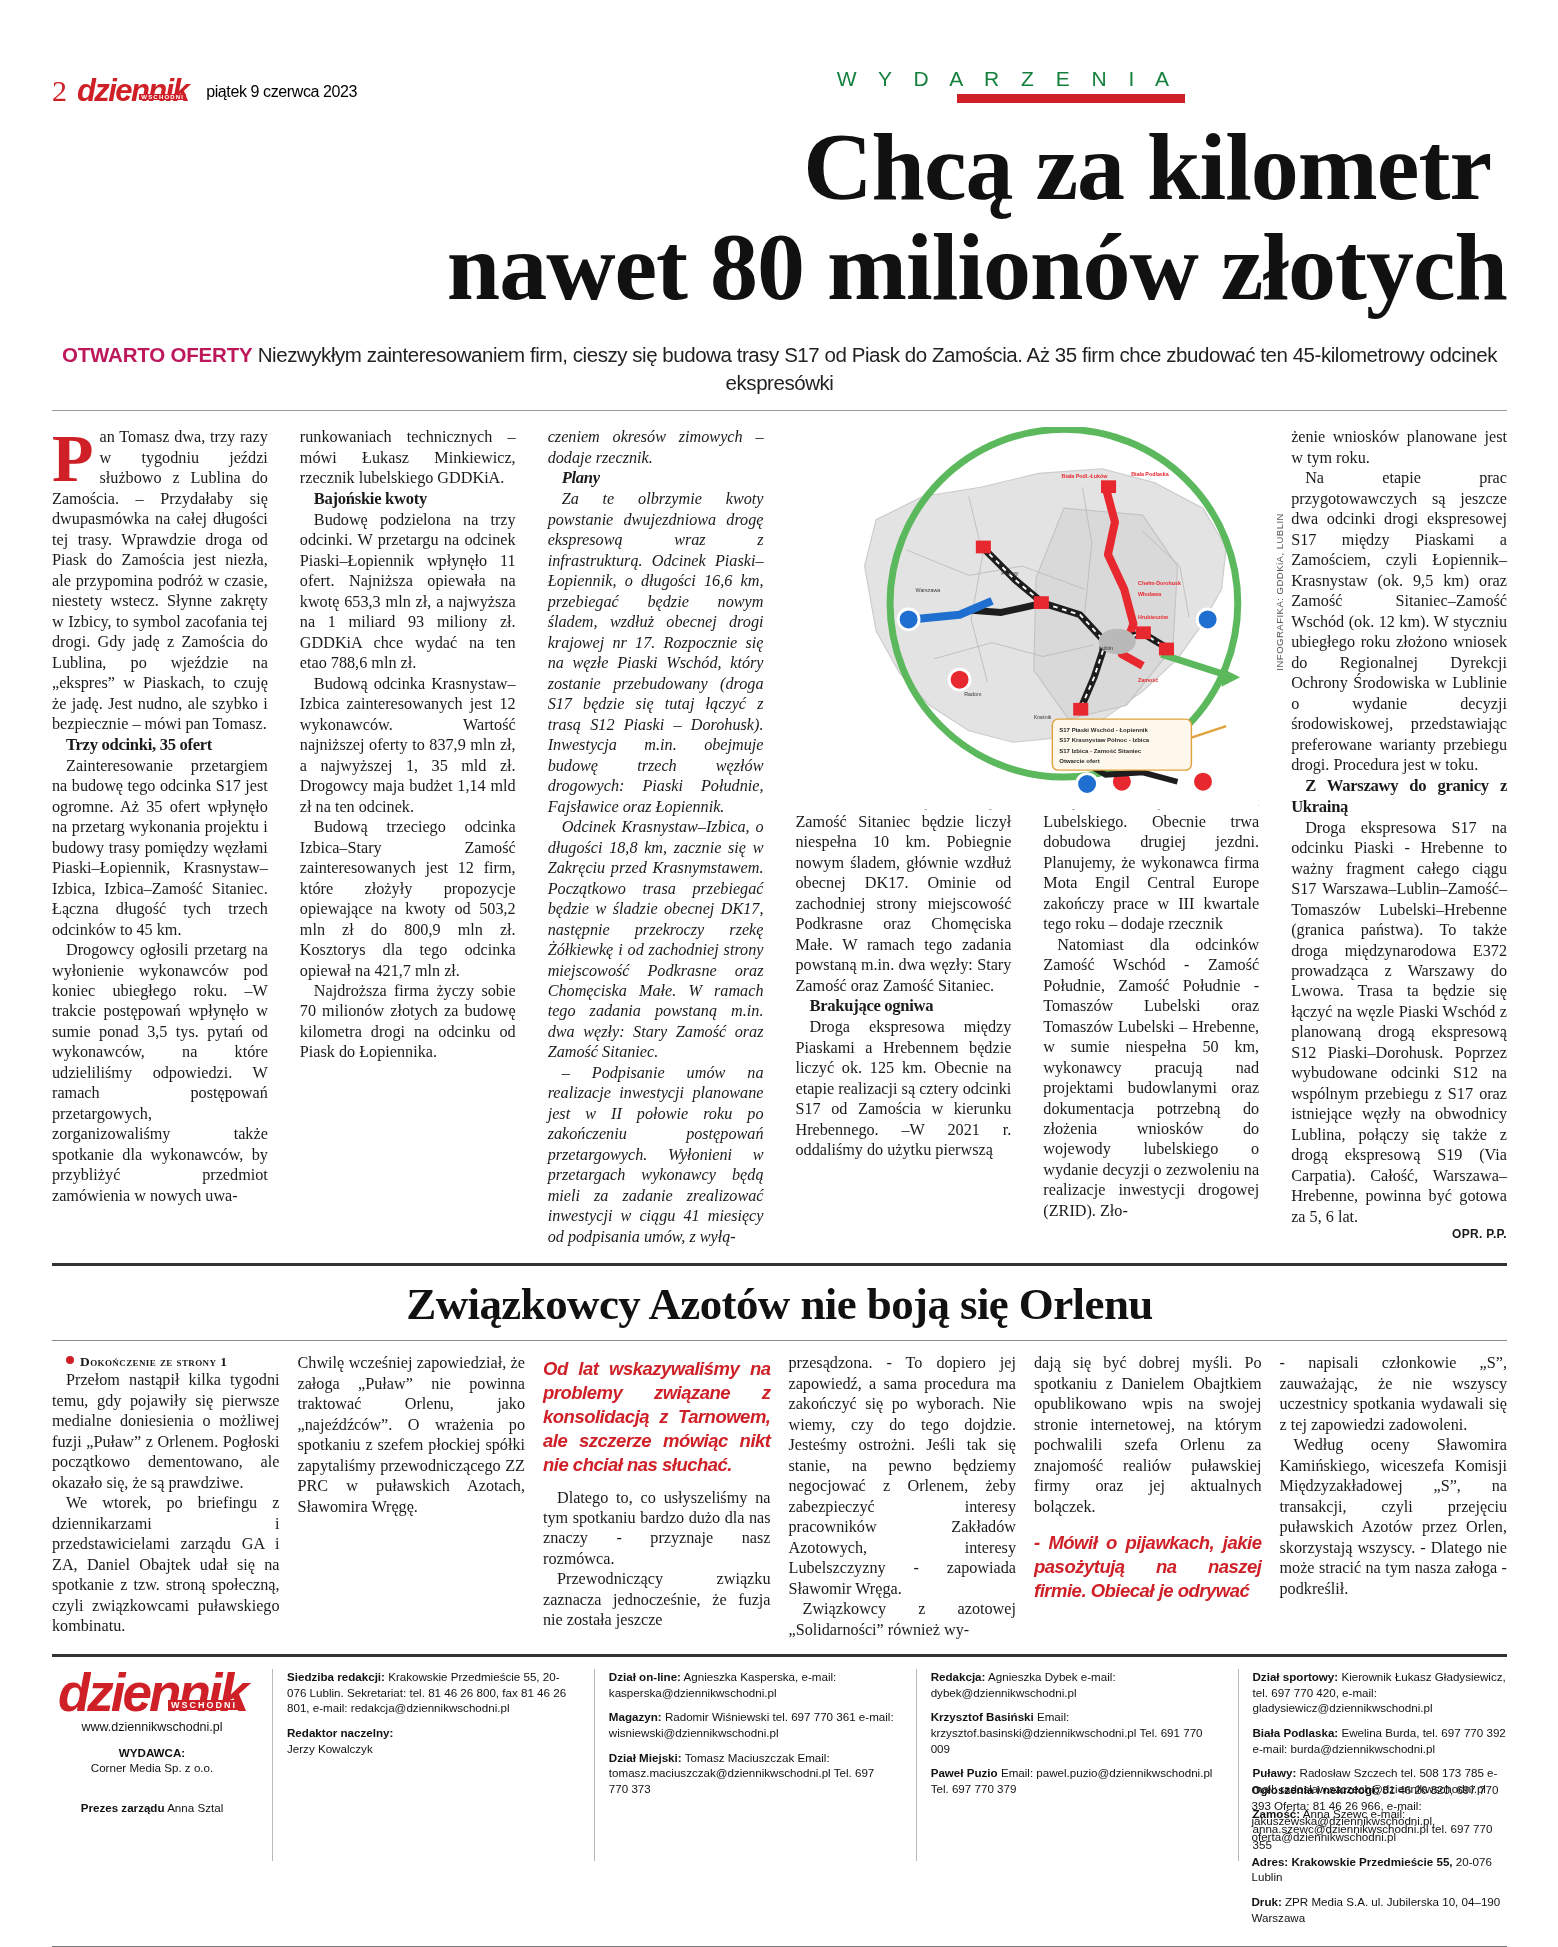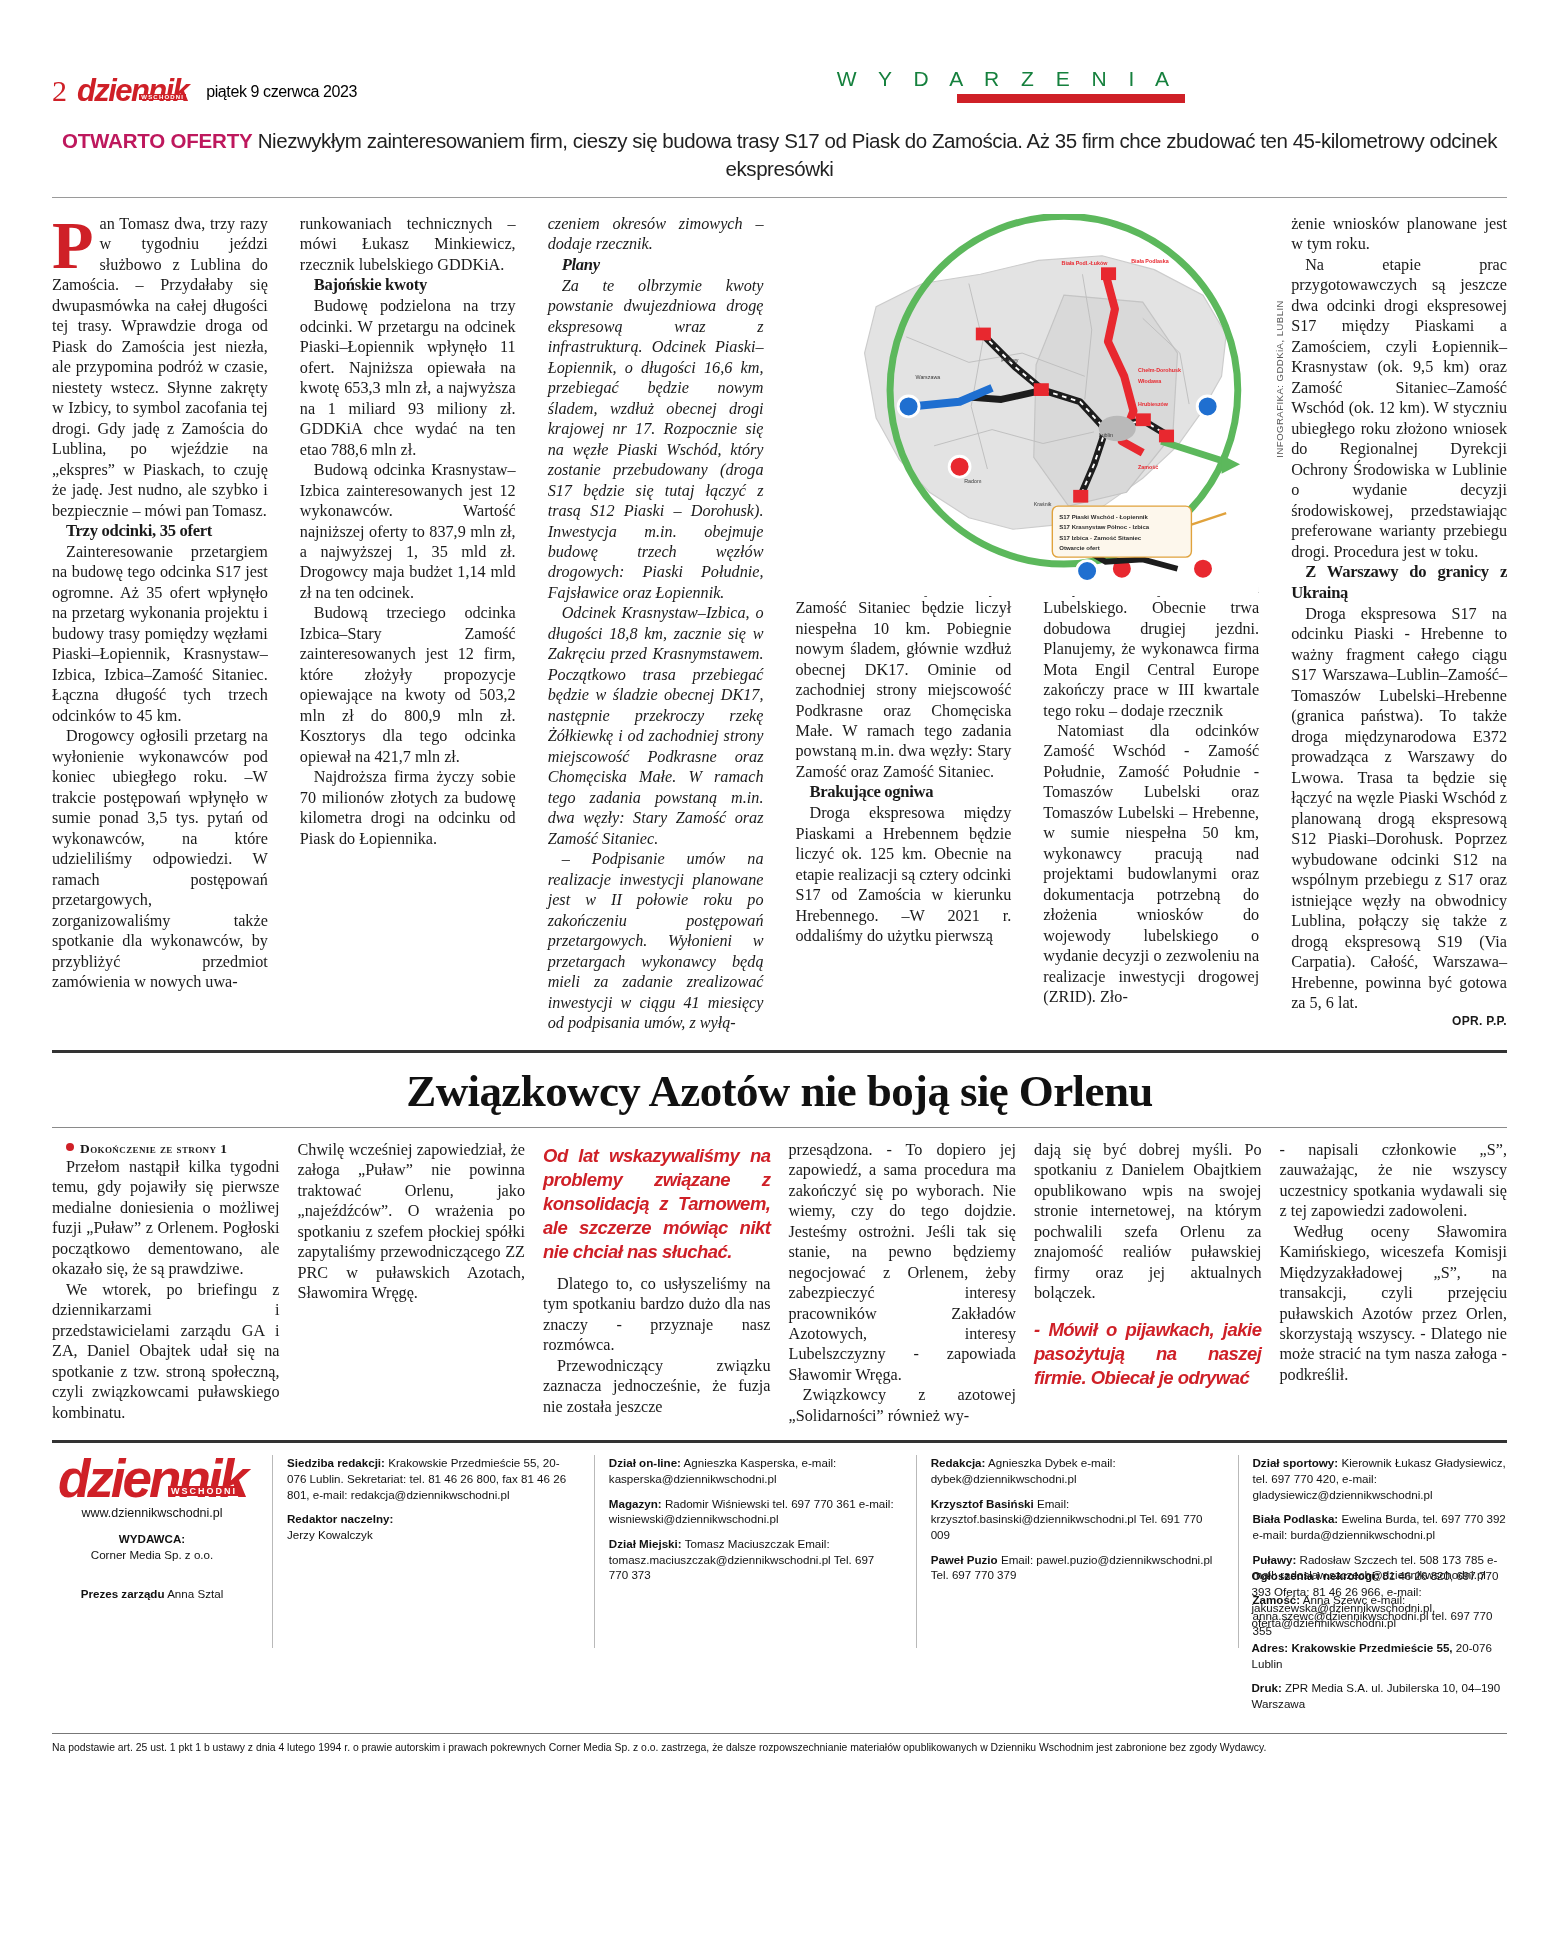--- a/index.html
+++ b/index.html
@@ -105,20 +105,24 @@
     <span class="folio">2</span>
     <span class="mini-logo">
       <span>dziennik</span>
       <span class="wsch">WSCHODNI</span>
     </span>
     <span class="issue-date">piątek 9 czerwca 2023</span>
     <span class="section-word">W Y D A R Z E N I A</span>
     <span class="section-underline"></span>
   </div>
 
+  <h1 class="headline">
+    <span class="l1">Chcą za kilometr</span>
+    <span class="l2">nawet 80 milionów złotych</span>
+  </h1>
 
   <p class="lead">
     <b>OTWARTO OFERTY</b>
     <span>Niezwykłym zainteresowaniem firm, cieszy się budowa trasy S17 od Piask do Zamościa. Aż 35 firm chce zbudować ten 45-kilometrowy odcinek ekspresówki</span>
   </p>
 
   <div class="hr-thin"></div>
 
   <div class="cols">
 

